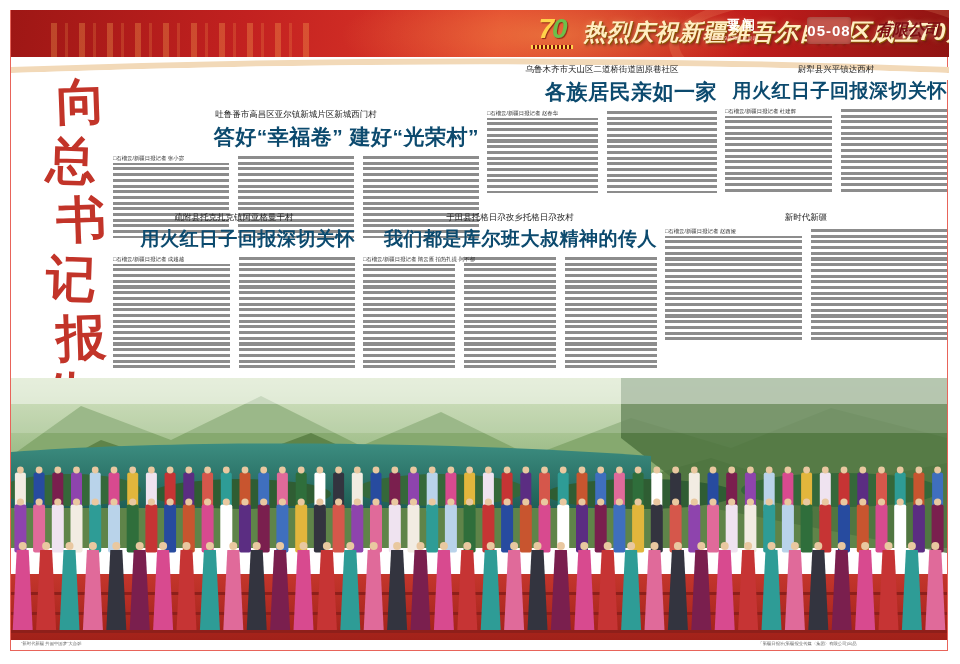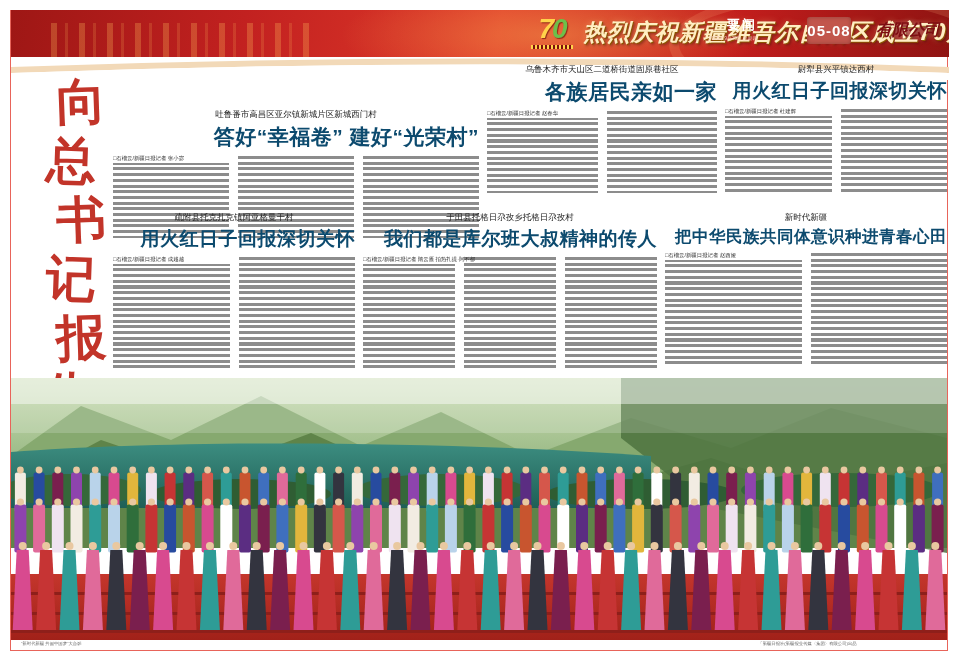--- a/index.html
+++ b/index.html
@@ -171,21 +171,20 @@
           <div class="byline-wrap">
               <div class="byline">□石榴云/新疆日报记者 成越越</div>
             </div>
         </div>
         <div class="col"></div>
       </div>
     </div>
 
     <div class="article" style="left:654px;top:202px;width:282px;">
       <div class="kicker">新时代新疆</div>
-      <div class="headline hl-17">把中华民族共同体意识种进青春心田</div>
       <div class="body-cols" style="height:112px;">
         <div class="col">
           <div class="byline-wrap">
               <div class="byline">□石榴云/新疆日报记者 赵西娅</div>
             </div>
         </div>
         <div class="col"></div>
       </div>
     </div>
 

